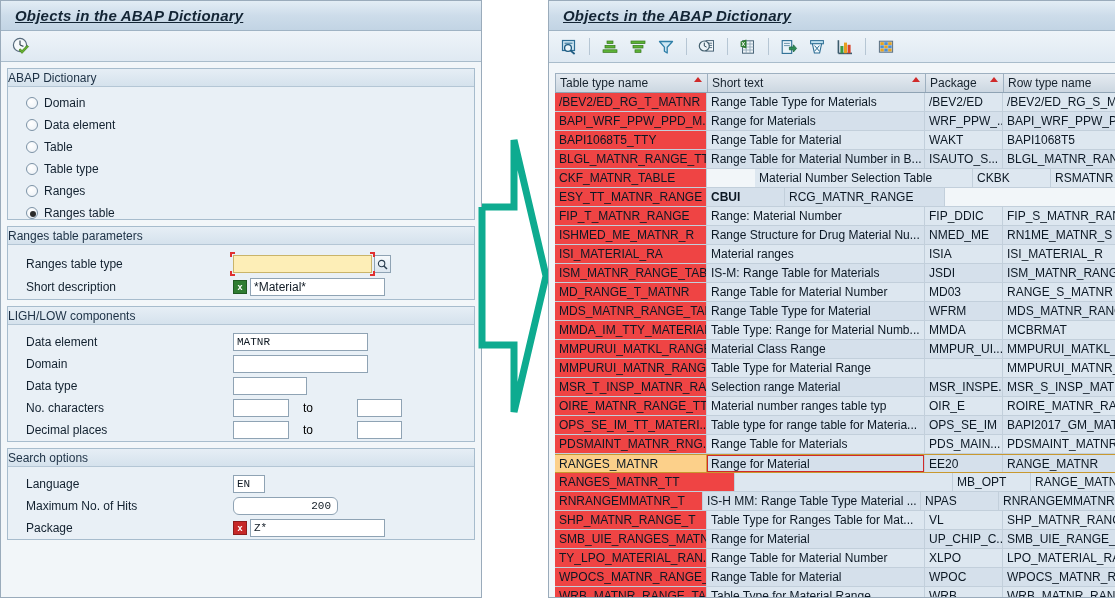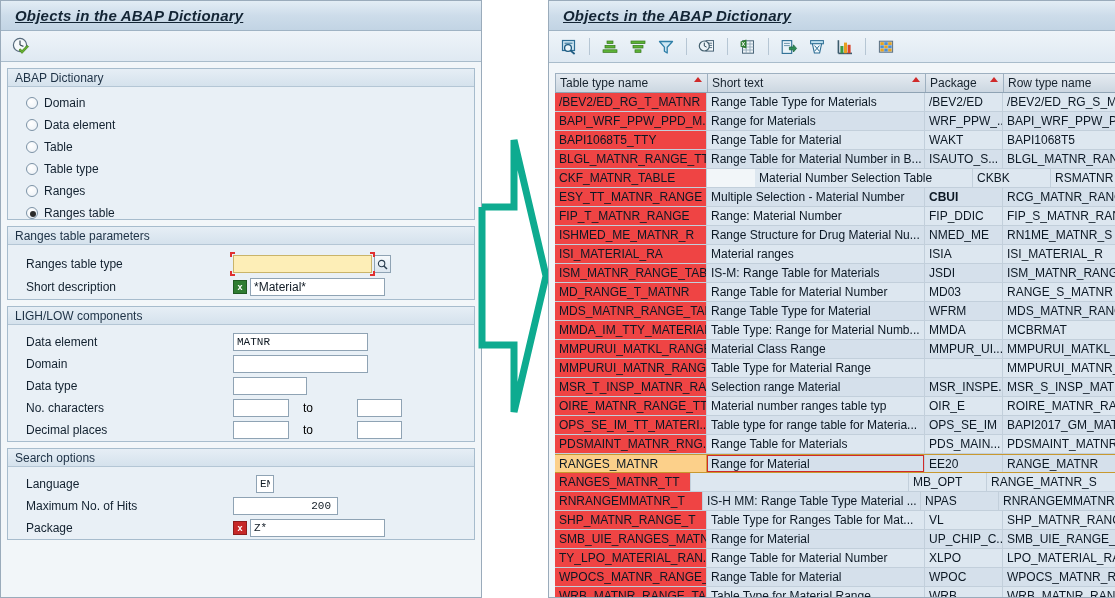--- a/index.html
+++ b/index.html
@@ -54,21 +54,20 @@
   .grp {
     margin: 6px 6px 0 6px;
     border: 1px solid #a7bccd;
     background: #e9f0f6;
   }
   .grp-hdr {
     height: 18px;
     background: linear-gradient(to bottom,#e6eef5,#d5e2ed);
     border-bottom: 1px solid #b4c6d5;
     display: flex; align-items: center;
-    padding-left: 7px;
     font-size: 12px;
     color: #1d3145;
   }
   .grp-body { padding: 5px 0 7px 0; }
 
   
   .radio-row {
     display: flex; align-items: center;
     height: 22px;
     padding-left: 18px;
@@ -105,21 +104,21 @@
     color: #101a24;
     padding: 0 3px;
     line-height: 16px;
     outline: none;
   }
   .fin.mono { font-family: "Liberation Mono", monospace; font-size: 11px; }
   .fin.focus {
     background: #fdeeb7;
     border: 1px solid #c9b46a;
   }
-  .fin.num { text-align: right; padding-right: 6px; }
+  .fin.num { text-align: right; padding-right: 6px; border-radius: 6px; }
 
   
   .focusbox { position: relative; display: inline-flex; align-items: center; }
   .focusbox .crn { position: absolute; width: 5px; height: 5px; border: 0; }
   .focusbox .c1 { left:-3px; top:-3px; border-left:2px solid #e03030; border-top:2px solid #e03030; }
   .focusbox .c2 { right:-3px; top:-3px; border-right:2px solid #e03030; border-top:2px solid #e03030; }
   .focusbox .c3 { left:-3px; bottom:-3px; border-left:2px solid #e03030; border-bottom:2px solid #e03030; }
   .focusbox .c4 { right:-3px; bottom:-3px; border-right:2px solid #e03030; border-bottom:2px solid #e03030; }
 
   .f4help {
@@ -298,21 +297,21 @@
           <input class="fin mono" style="width: 45px;" value="">
         </div>
       </div>
     </div>
 
     <div class="grp" style="height:92px;">
       <div class="grp-hdr">Search options</div>
       <div class="grp-body" style="padding-top:6px;">
         <div class="frow" style="height:22px;">
           <span class="flabel">Language</span>
-          <input class="fin mono" style="width: 18px; margin-left: 23px;" value="EN">
+          <input class="fin mono" style="width: 32px;" value="EN">
         </div>
         <div class="frow" style="height:22px;">
           <span class="flabel">Maximum No. of Hits</span>
           <input class="fin mono num" style="width: 105px;" value="200">
         </div>
         <div class="frow" style="height:22px;">
           <span class="flabel">Package</span>
           <span class="multi red">x</span>
           <input class="fin mono" style="width: 135px;" value="Z*">
         </div>
@@ -481,21 +480,20 @@
             <div class="gc" style="width: 160px;">BLGL_MATNR_RANG</div>
           </div>
           <div class="grow">
             <div class="gc" style="width: 152px;">CKF_MATNR_TABLE</div>
             <div class="gc" style="width: 218px; margin-left: 48px;">Material Number Selection Table</div>
             <div class="gc" style="width: 78px;">CKBK</div>
             <div class="gc" style="width: 160px;">RSMATNR</div>
           </div>
           <div class="grow alt">
             <div class="gc" style="width: 152px;">ESY_TT_MATNR_RANGE</div>
-            <div class="gc" style="width: 218px;">Multiple Selection - Material Number</div>
             <div class="gc" style="width: 78px; font-weight: bold;">CBUI</div>
             <div class="gc" style="width: 160px;">RCG_MATNR_RANGE</div>
           </div>
           <div class="grow">
             <div class="gc" style="width: 152px;">FIP_T_MATNR_RANGE</div>
             <div class="gc" style="width: 218px;">Range: Material Number</div>
             <div class="gc" style="width: 78px;">FIP_DDIC</div>
             <div class="gc" style="width: 160px;">FIP_S_MATNR_RANG</div>
           </div>
           <div class="grow alt">
@@ -570,21 +568,21 @@
             <div class="gc" style="width: 78px;">PDS_MAIN...</div>
             <div class="gc" style="width: 160px;">PDSMAINT_MATNR_</div>
           </div>
           <div class="grow alt sel">
             <div class="gc" style="width: 152px;">RANGES_MATNR</div>
             <div class="gc cellfocus" style="width: 218px;">Range for Material</div>
             <div class="gc" style="width: 78px;">EE20</div>
             <div class="gc" style="width: 160px;">RANGE_MATNR</div>
           </div>
           <div class="grow">
-            <div class="gc" style="width: 136px;">RANGES_MATNR_TT</div>
+            <div class="gc" style="width: 180px;">RANGES_MATNR_TT</div>
             <div class="gc" style="width: 218px;"></div>
             <div class="gc" style="width: 78px;">MB_OPT</div>
             <div class="gc" style="width: 160px;">RANGE_MATNR_S</div>
           </div>
           <div class="grow alt">
             <div class="gc" style="width: 148px;">RNRANGEMMATNR_T</div>
             <div class="gc" style="width: 218px;">IS-H MM: Range Table Type Material ...</div>
             <div class="gc" style="width: 78px;">NPAS</div>
             <div class="gc" style="width: 160px;">RNRANGEMMATNR</div>
           </div>

